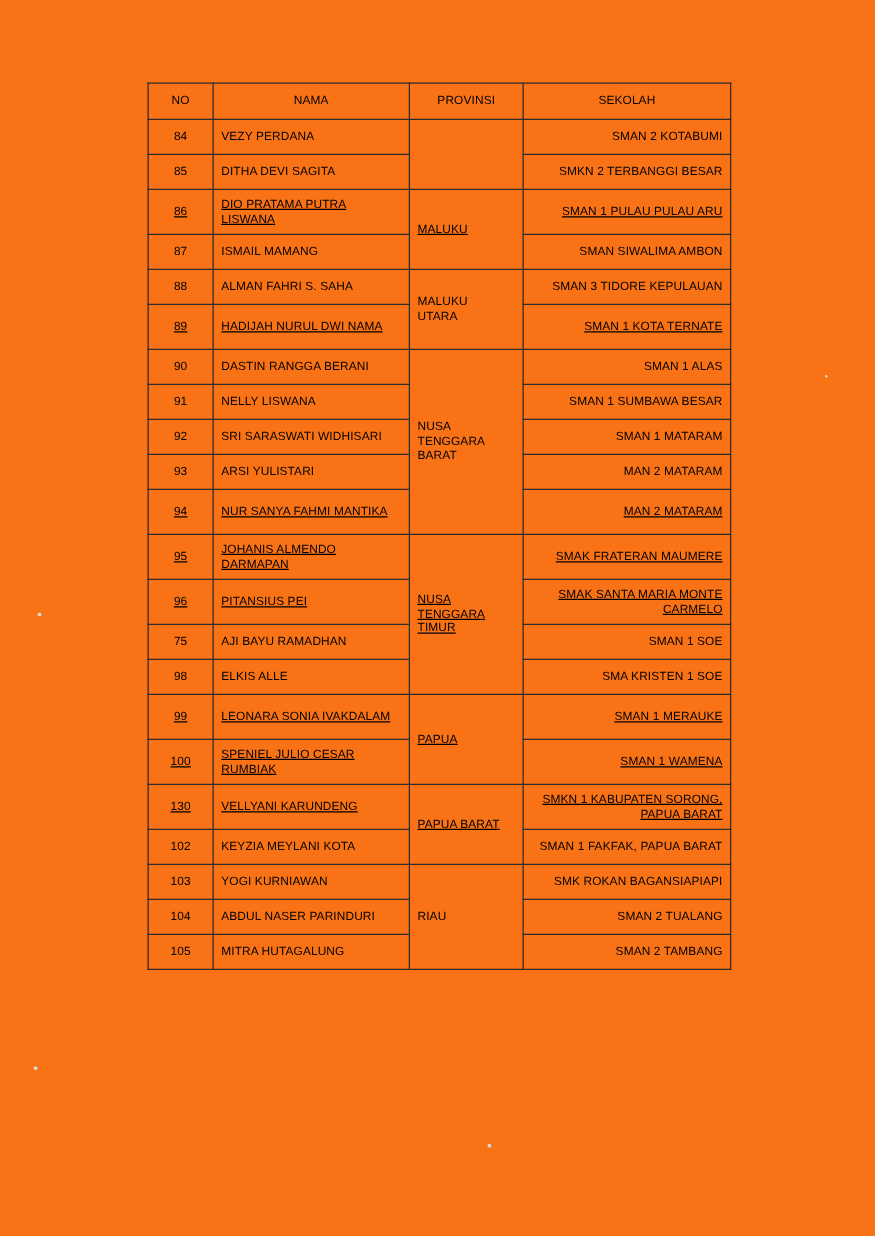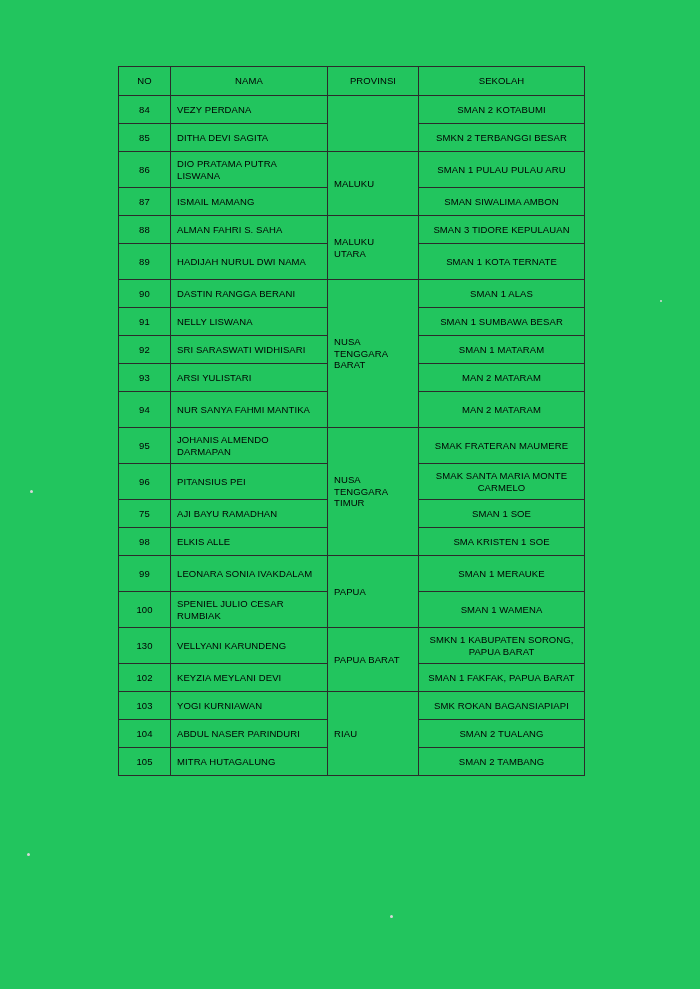--- a/index.html
+++ b/index.html
@@ -14,21 +14,21 @@
     color: #000000;
     position: relative;
     overflow: hidden;
   }
   .page {
     position: absolute;
     left: 0;
     top: 0;
     width: 700px;
     height: 989px;
-    background: #22c55e;
+    background: #f97316;
   }
   .table-wrap {
     position: absolute;
     left: 118px;
     top: 66px;
     width: 466px;
   }
   table.doc-table {
     border-collapse: collapse;
     width: 466px;
@@ -61,28 +61,29 @@
     font-size: 9.5px;
   }
   td.nama {
     text-align: left;
   }
   td.prov {
     text-align: left;
     line-height: 1.3;
   }
   td.sek {
-    text-align: center;
+    text-align: right;
   }
   tbody tr {
     height: 28px;
     padding-left: 43px;
   }
   tbody tr.tall {
     height: 36px;
+    text-decoration: underline;
   }
   .speck {
     position: absolute;
     background: #d8d8d8;
     border-radius: 50%;
   }
   .s1 { left: 30px; top: 490px; width: 3px; height: 3px; }
   .s2 { left: 27px; top: 853px; width: 3px; height: 3px; }
   .s3 { left: 390px; top: 915px; width: 3px; height: 3px; }
   .s4 { left: 660px; top: 300px; width: 2px; height: 2px; }
@@ -206,21 +207,21 @@
             <td class="sek">SMAN 1 WAMENA</td>
           </tr>
           <tr class="tall">
             <td class="no">130</td>
             <td class="nama">VELLYANI KARUNDENG</td>
             <td class="prov" rowspan="2">PAPUA BARAT</td>
             <td class="sek">SMKN 1 KABUPATEN SORONG, PAPUA BARAT</td>
           </tr>
           <tr>
             <td class="no">102</td>
-            <td class="nama">KEYZIA MEYLANI DEVI</td>
+            <td class="nama">KEYZIA MEYLANI KOTA</td>
             <td class="sek">SMAN 1 FAKFAK, PAPUA BARAT</td>
           </tr>
           <tr>
             <td class="no">103</td>
             <td class="nama">YOGI KURNIAWAN</td>
             <td class="prov" rowspan="3">RIAU</td>
             <td class="sek">SMK ROKAN BAGANSIAPIAPI</td>
           </tr>
           <tr>
             <td class="no">104</td>

